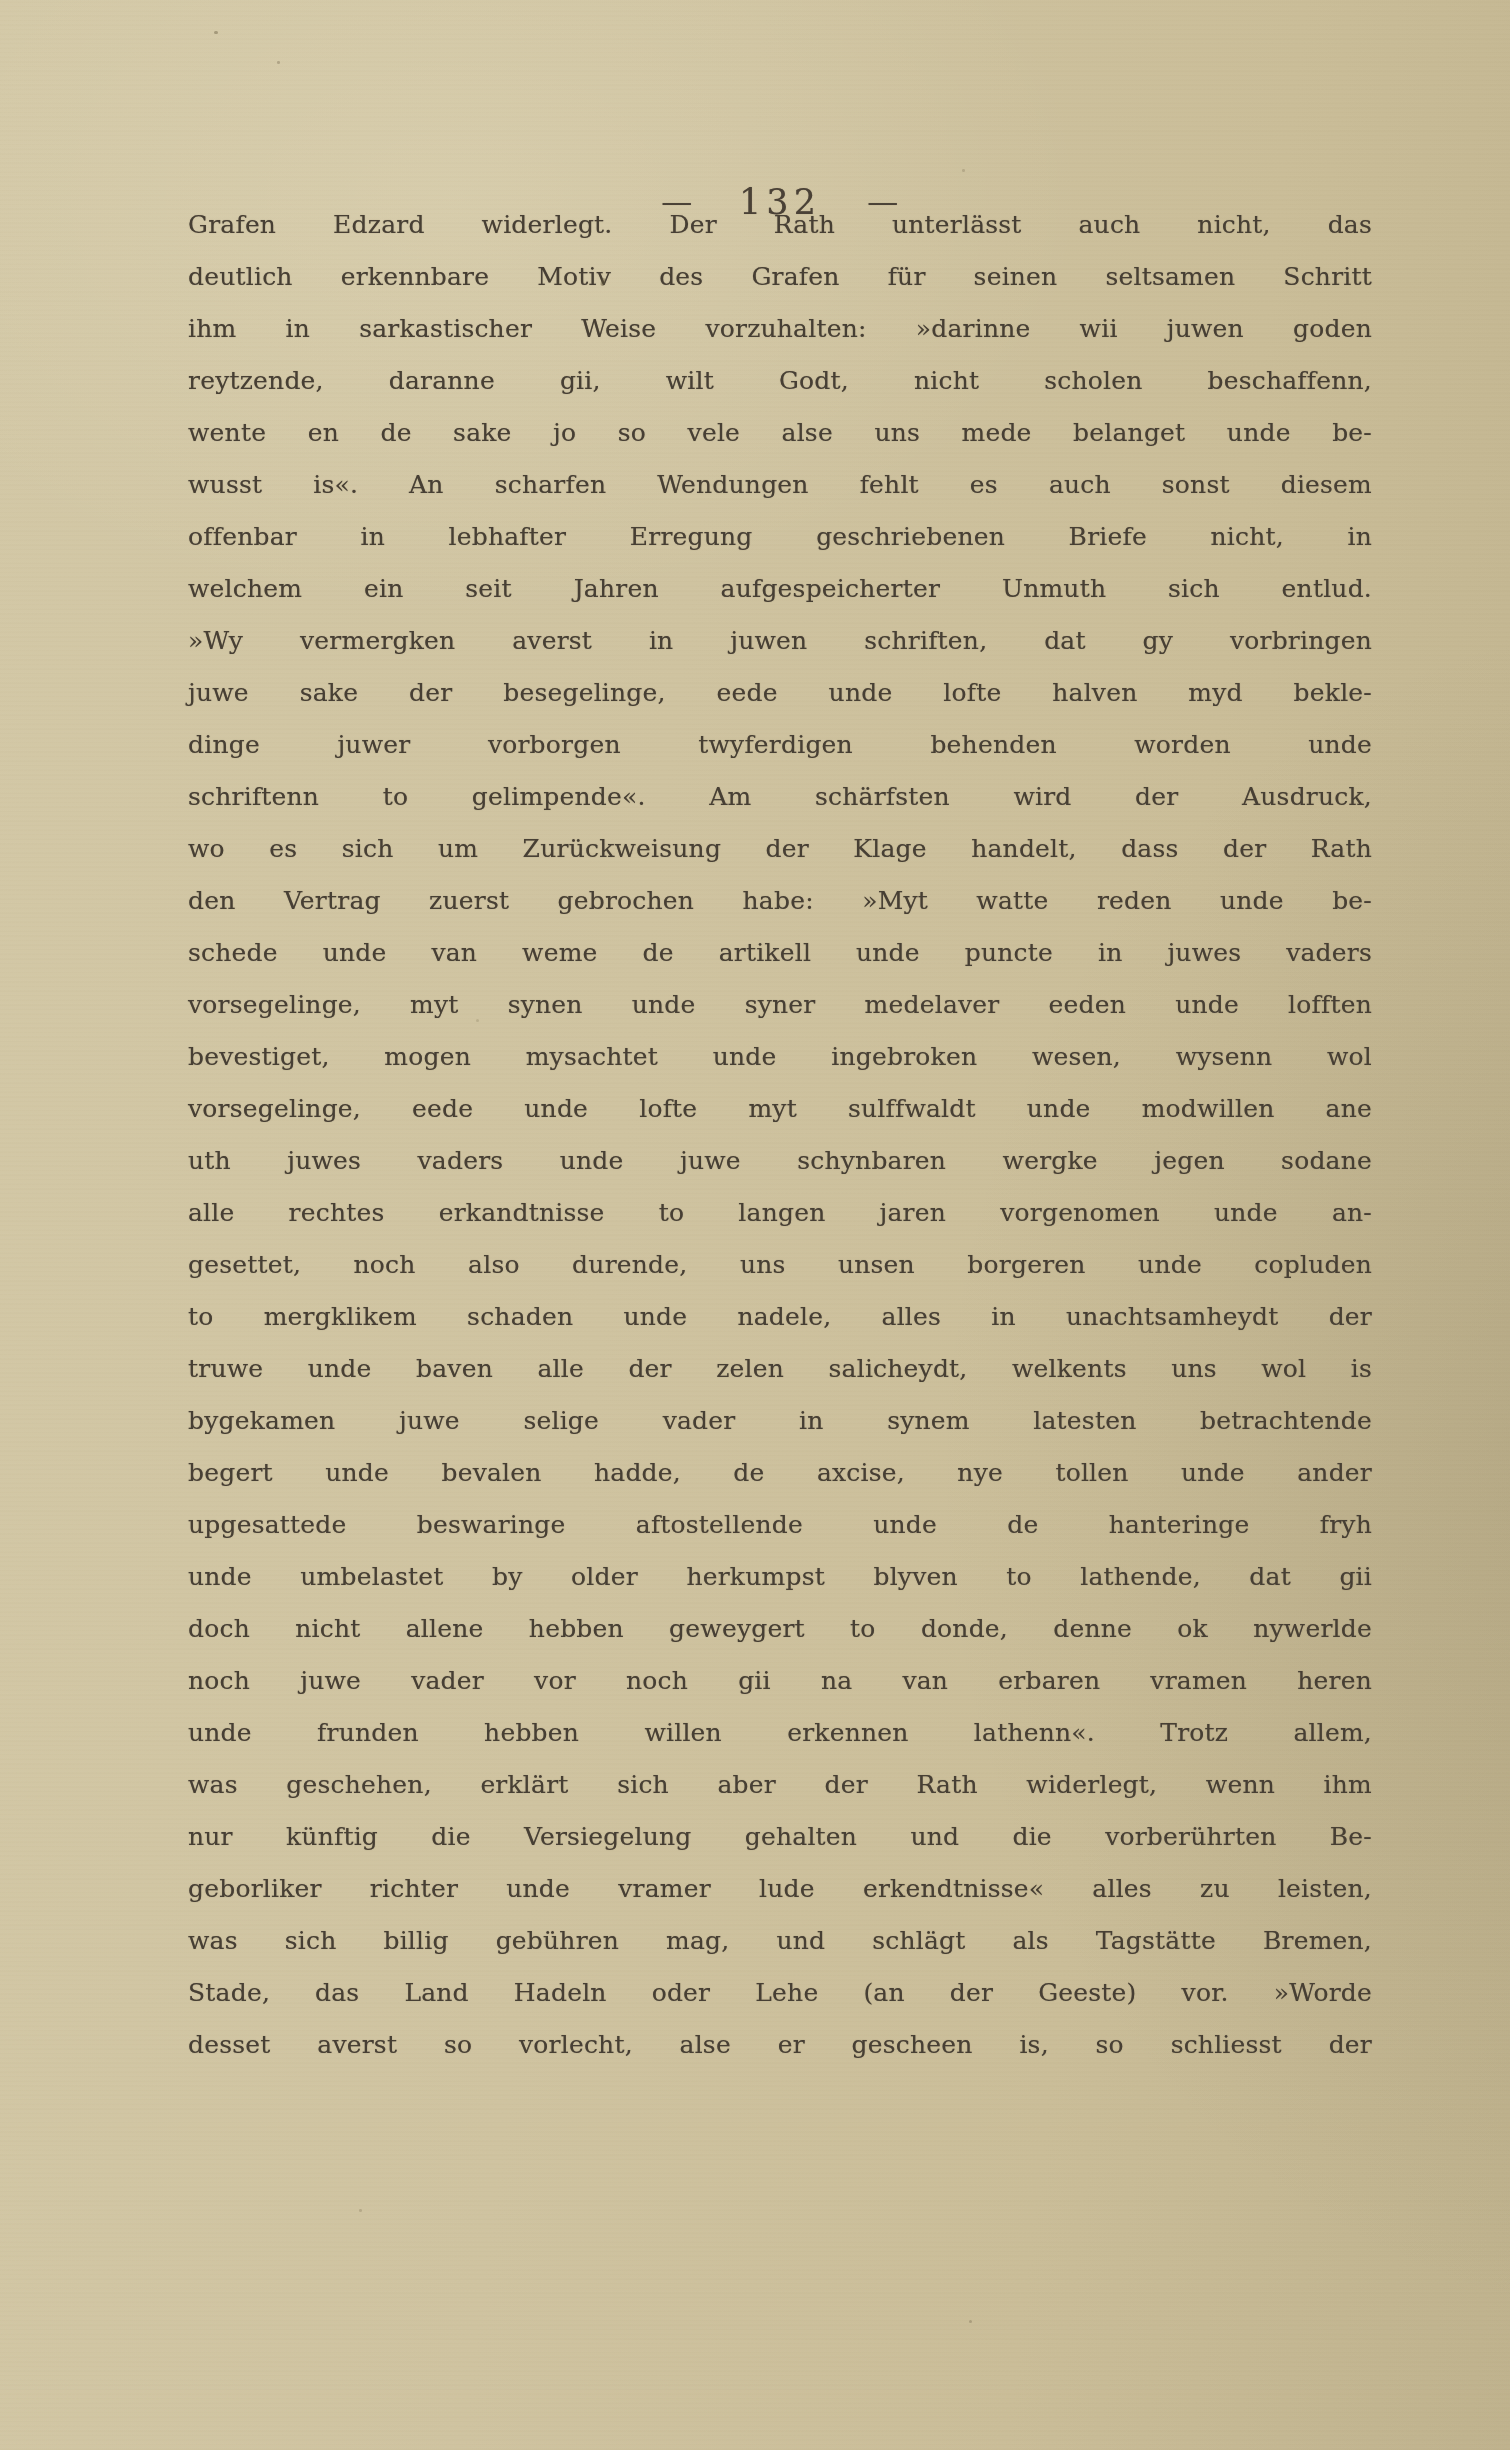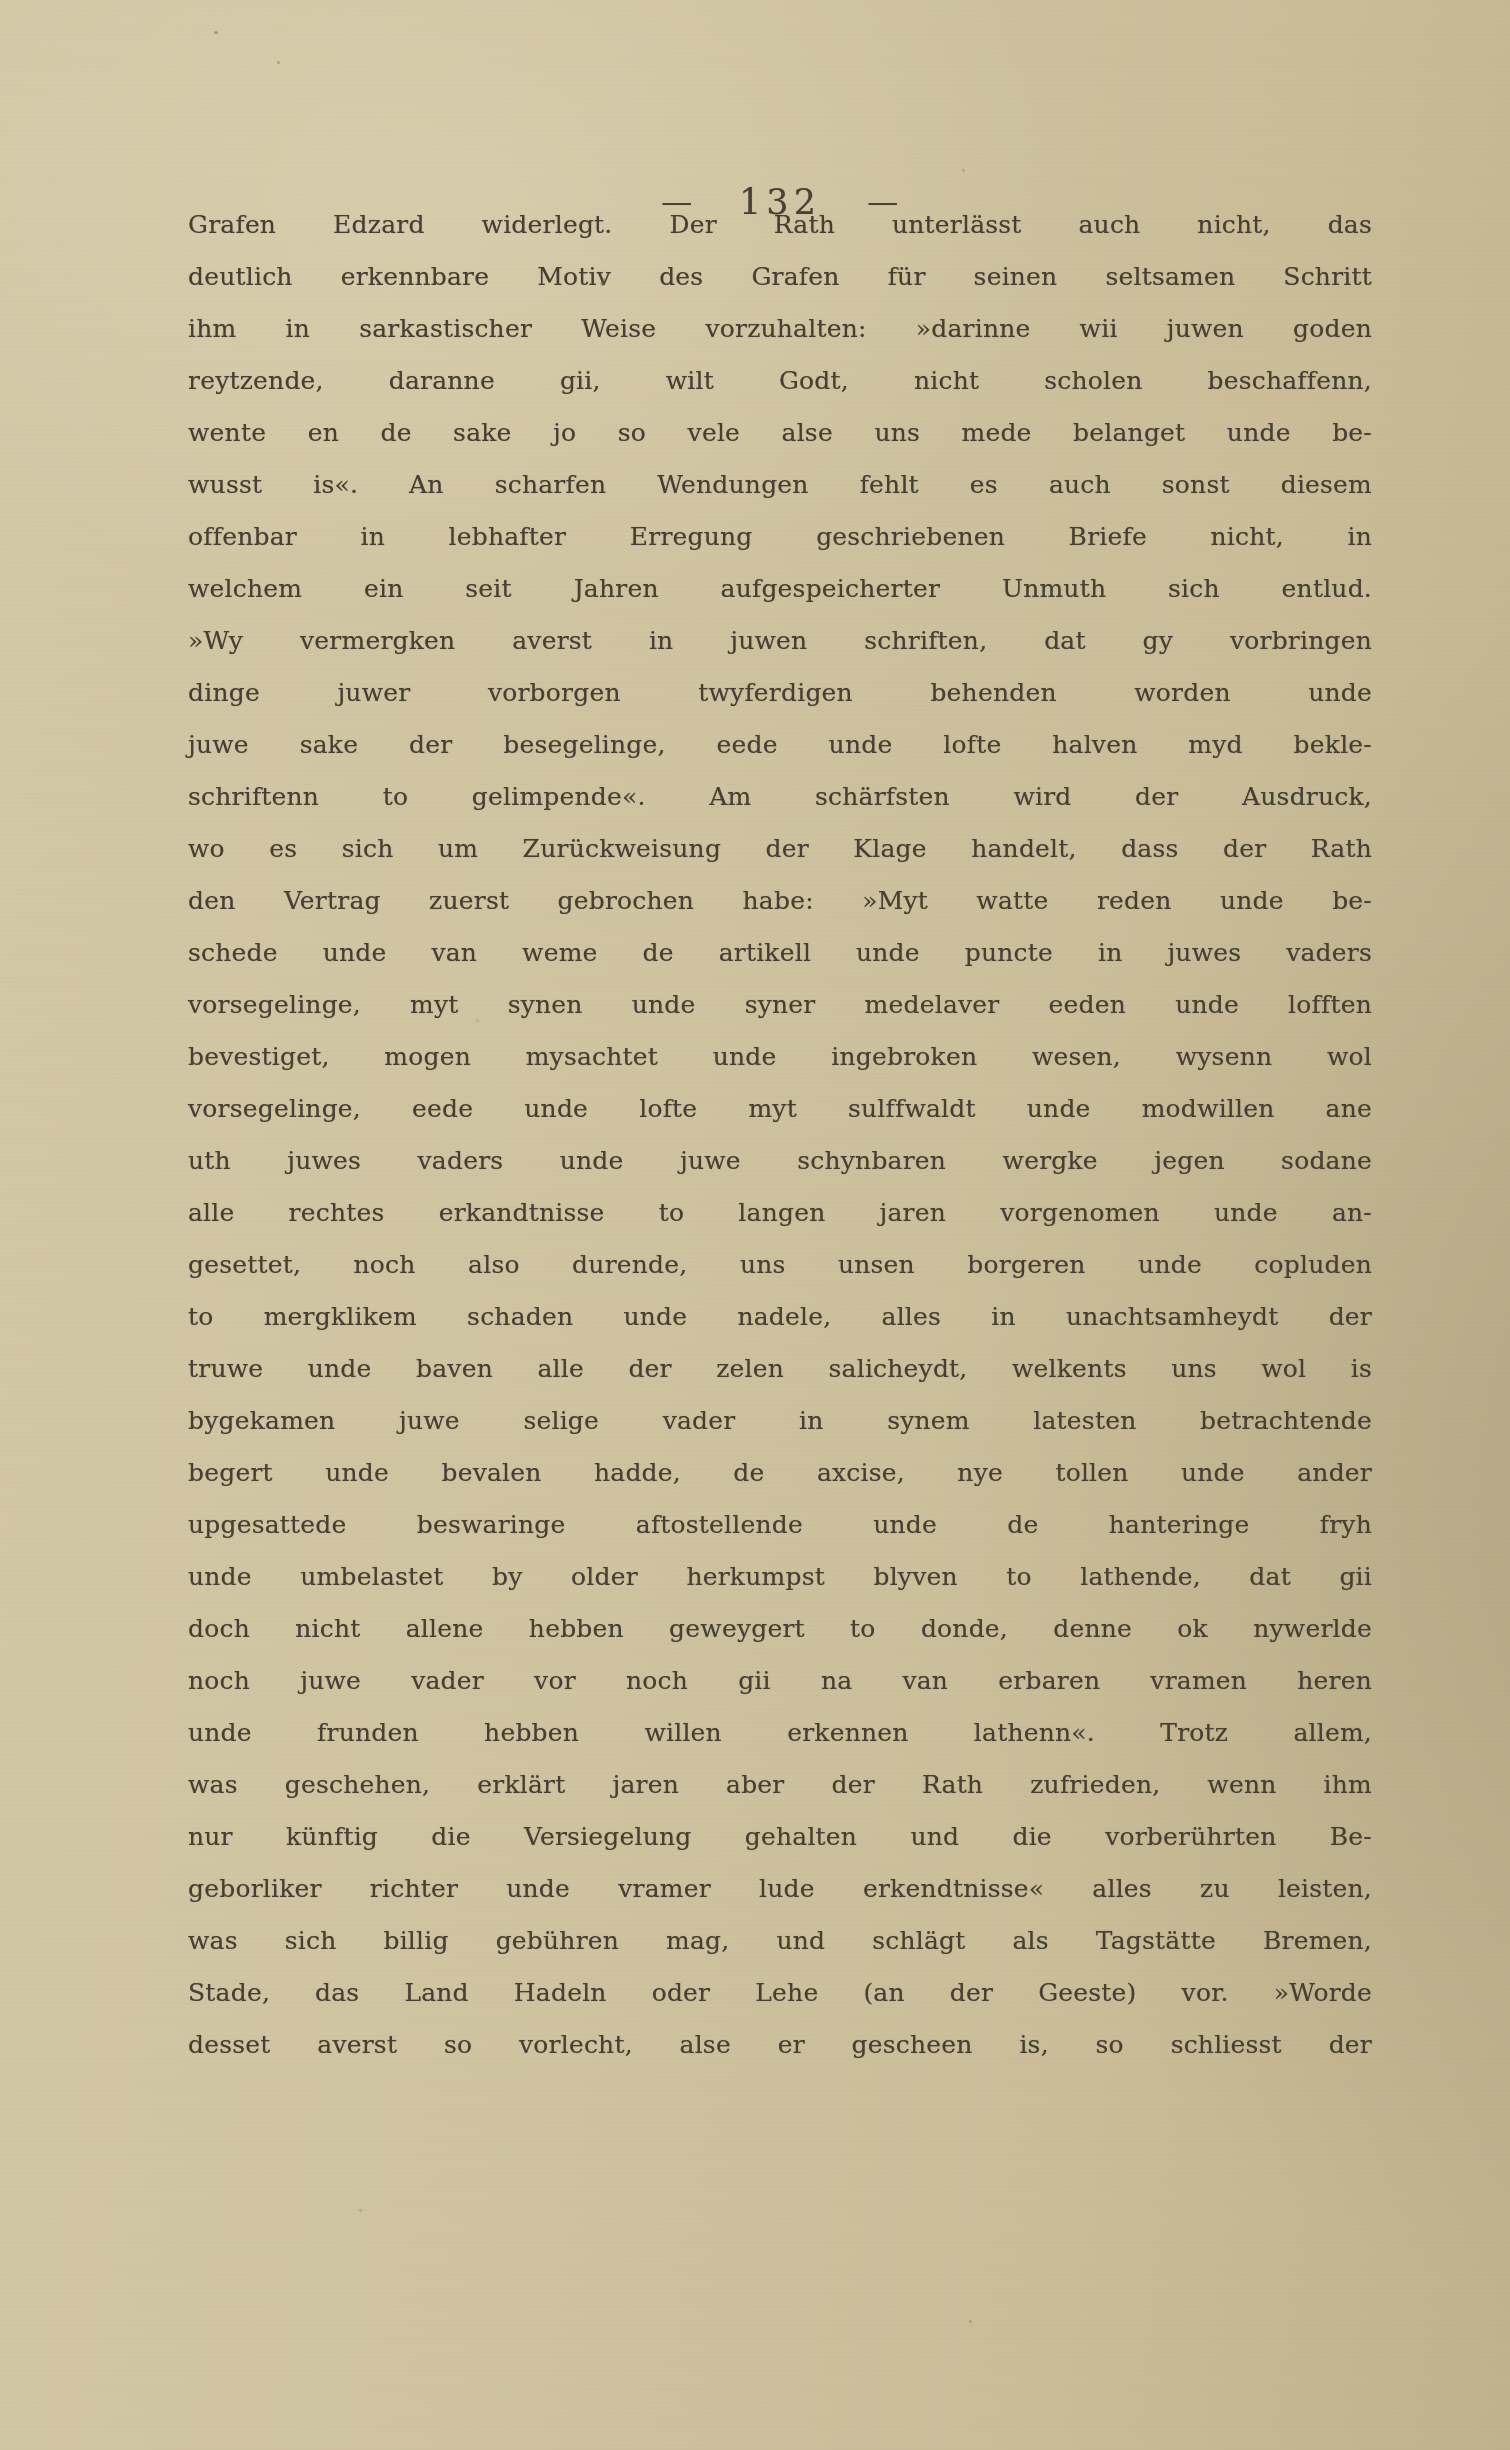--- a/index.html
+++ b/index.html
@@ -95,42 +95,42 @@
   <div class="textblock">
       <div class="line">Grafen Edzard widerlegt.  Der Rath unterlässt auch nicht, das</div>
       <div class="line">deutlich erkennbare Motiv des Grafen für seinen seltsamen Schritt</div>
       <div class="line">ihm in sarkastischer Weise vorzuhalten: »darinne wii juwen goden</div>
       <div class="line">reytzende, daranne gii, wilt Godt, nicht scholen beschaffenn,</div>
       <div class="line">wente en de sake jo so vele alse uns mede belanget unde be-</div>
       <div class="line">wusst is«.  An scharfen Wendungen fehlt es auch sonst diesem</div>
       <div class="line">offenbar in lebhafter Erregung geschriebenen Briefe nicht, in</div>
       <div class="line">welchem ein seit Jahren aufgespeicherter Unmuth sich entlud.</div>
       <div class="line">»Wy vermergken averst in juwen schriften, dat gy vorbringen</div>
+      <div class="line">juwe sake der besegelinge, eede unde lofte halven myd bekle-</div>
       <div class="line">dinge juwer vorborgen twyferdigen behenden worden unde</div>
-      <div class="line">juwe sake der besegelinge, eede unde lofte halven myd bekle-</div>
       <div class="line">schriftenn to gelimpende«.  Am schärfsten wird der Ausdruck,</div>
       <div class="line">wo es sich um Zurückweisung der Klage handelt, dass der Rath</div>
       <div class="line">den Vertrag zuerst gebrochen habe: »Myt watte reden unde be-</div>
       <div class="line">schede unde van weme de artikell unde puncte in juwes vaders</div>
       <div class="line">vorsegelinge, myt synen unde syner medelaver eeden unde lofften</div>
       <div class="line">bevestiget, mogen mysachtet unde ingebroken wesen, wysenn wol</div>
       <div class="line">vorsegelinge, eede unde lofte myt sulffwaldt unde modwillen ane</div>
       <div class="line">uth juwes vaders unde juwe schynbaren wergke jegen sodane</div>
       <div class="line">alle rechtes erkandtnisse to langen jaren vorgenomen unde an-</div>
       <div class="line">gesettet, noch also durende, uns unsen borgeren unde copluden</div>
       <div class="line">to mergklikem schaden unde nadele, alles in unachtsamheydt der</div>
       <div class="line">truwe unde baven alle der zelen salicheydt, welkents uns wol is</div>
       <div class="line">bygekamen juwe selige vader in synem latesten betrachtende</div>
       <div class="line">begert unde bevalen hadde, de axcise, nye tollen unde ander</div>
       <div class="line">upgesattede beswaringe aftostellende unde de hanteringe fryh</div>
       <div class="line">unde umbelastet by older herkumpst blyven to lathende, dat gii</div>
       <div class="line">doch nicht allene hebben geweygert to donde, denne ok nywerlde</div>
       <div class="line">noch juwe vader vor noch gii na van erbaren vramen heren</div>
       <div class="line">unde frunden hebben willen erkennen lathenn«.  Trotz allem,</div>
-      <div class="line">was geschehen, erklärt jaren aber der Rath zufrieden, wenn ihm</div>
+      <div class="line">was geschehen, erklärt sich aber der Rath widerlegt, wenn ihm</div>
       <div class="line">nur künftig die Versiegelung gehalten und die vorberührten Be-</div>
       <div class="line">geborliker richter unde vramer lude erkendtnisse« alles zu leisten,</div>
       <div class="line">was sich billig gebühren mag, und schlägt als Tagstätte Bremen,</div>
       <div class="line">Stade, das Land Hadeln oder Lehe (an der Geeste) vor.  »Worde</div>
       <div class="line">desset averst so vorlecht, alse er gescheen is, so schliesst der</div>
     </div>
 
   <span class="speck s1"></span>
   <span class="speck s2"></span>
   <span class="speck s3"></span>

